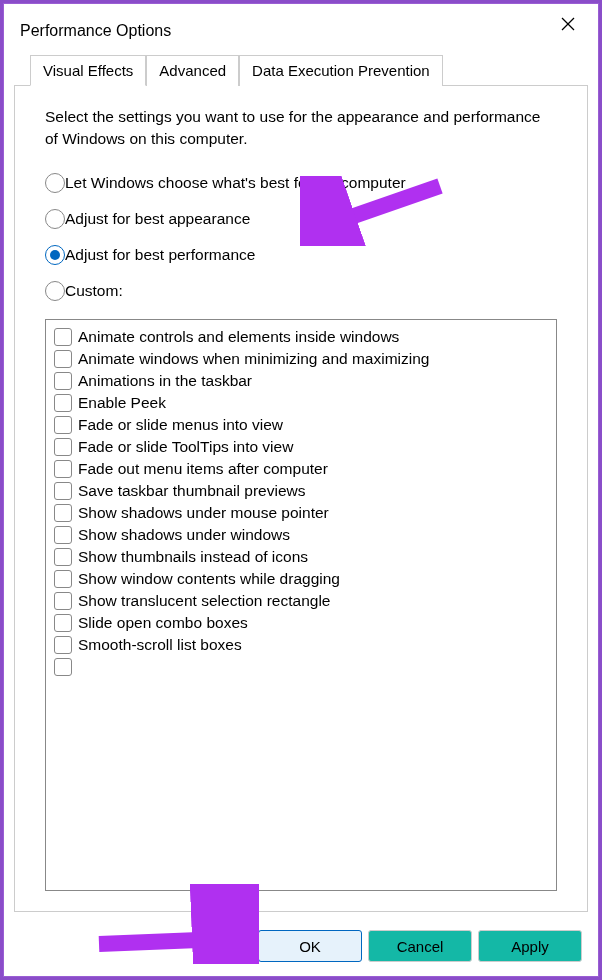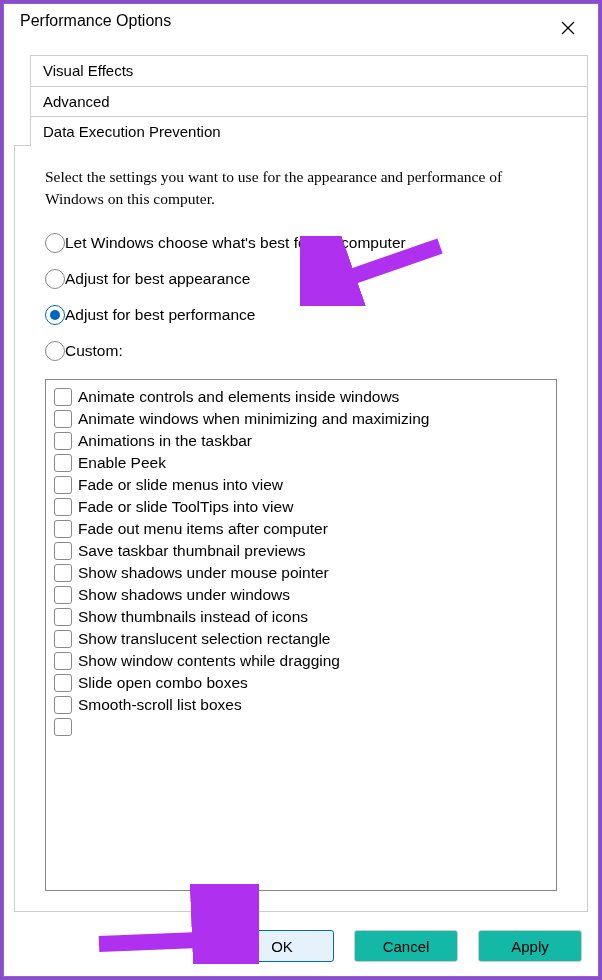--- a/index.html
+++ b/index.html
@@ -20,21 +20,21 @@
       width: 100%;
       height: 100%;
       border: 1px solid #9a5ed4;
       display: flex;
       flex-direction: column;
       position: relative;
     }
     .titlebar {
       display: flex;
       justify-content: space-between;
-      align-items: flex-start;
+      align-items: flex-end;
       padding: 8px 14px 8px 16px;
       height: 44px;
     }
     .titlebar-title {
       font-size: 16px;
       color: #000;
     }
     .close-btn {
       width: 32px;
       height: 32px;
@@ -50,21 +50,20 @@
     }
     .tabs {
       display: flex;
       padding-left: 16px;
       margin-top: 6px;
       border-bottom: 1px solid #ccc;
       margin-left: 10px;
       margin-right: 10px;
       position: relative;
       z-index: 1;
-      flex-direction: column;
     }
     .tab {
       padding: 6px 12px 6px 12px;
       border: 1px solid #ccc;
       border-bottom: none;
       background: #fff;
       font-size: 15px;
       cursor: pointer;
       margin-right: 0px;
       position: relative;
@@ -87,21 +86,20 @@
       margin: 0 10px 10px 10px;
       display: flex;
       flex-direction: column;
       position: relative;
     }
     .description {
       font-size: 15.5px;
       color: #000;
       margin-bottom: 24px;
       line-height: 1.4;
-      font-family: Liberation Serif, serif;
     }
     .radio-group {
       display: flex;
       flex-direction: column;
       gap: 16px;
       margin-bottom: 12px;
     }
     .radio-option {
       display: flex;
       align-items: center;
@@ -153,21 +151,21 @@
       border-radius: 3px;
       flex-shrink: 0;
     }
     .checkbox-label {
       font-size: 15.5px;
       color: #000;
     }
     .button-row {
       display: flex;
       justify-content: flex-end;
-      gap: 20px;
+      gap: 6px;
       padding: 8px 16px 14px 16px;
     }
     .btn {
       min-width: 104px;
       height: 32px;
       border: 1px solid #ccc;
       background: #14b8a6;
       font-size: 15px;
       font-family: inherit;
       cursor: pointer;
@@ -268,25 +266,25 @@
         <div class="checkbox-item">
           <div class="checkbox-box"></div>
           <span class="checkbox-label">Show shadows under windows</span>
         </div>
         <div class="checkbox-item">
           <div class="checkbox-box"></div>
           <span class="checkbox-label">Show thumbnails instead of icons</span>
         </div>
         <div class="checkbox-item">
           <div class="checkbox-box"></div>
+          <span class="checkbox-label">Show window contents while dragging</span>
+        </div>
+        <div class="checkbox-item">
+          <div class="checkbox-box"></div>
           <span class="checkbox-label">Show translucent selection rectangle</span>
-        </div>
-        <div class="checkbox-item">
-          <div class="checkbox-box"></div>
-          <span class="checkbox-label">Show window contents while dragging</span>
         </div>
         <div class="checkbox-item">
           <div class="checkbox-box"></div>
           <span class="checkbox-label">Slide open combo boxes</span>
         </div>
         <div class="checkbox-item">
           <div class="checkbox-box"></div>
           <span class="checkbox-label">Smooth-scroll list boxes</span>
         </div>
         <div class="checkbox-item">

